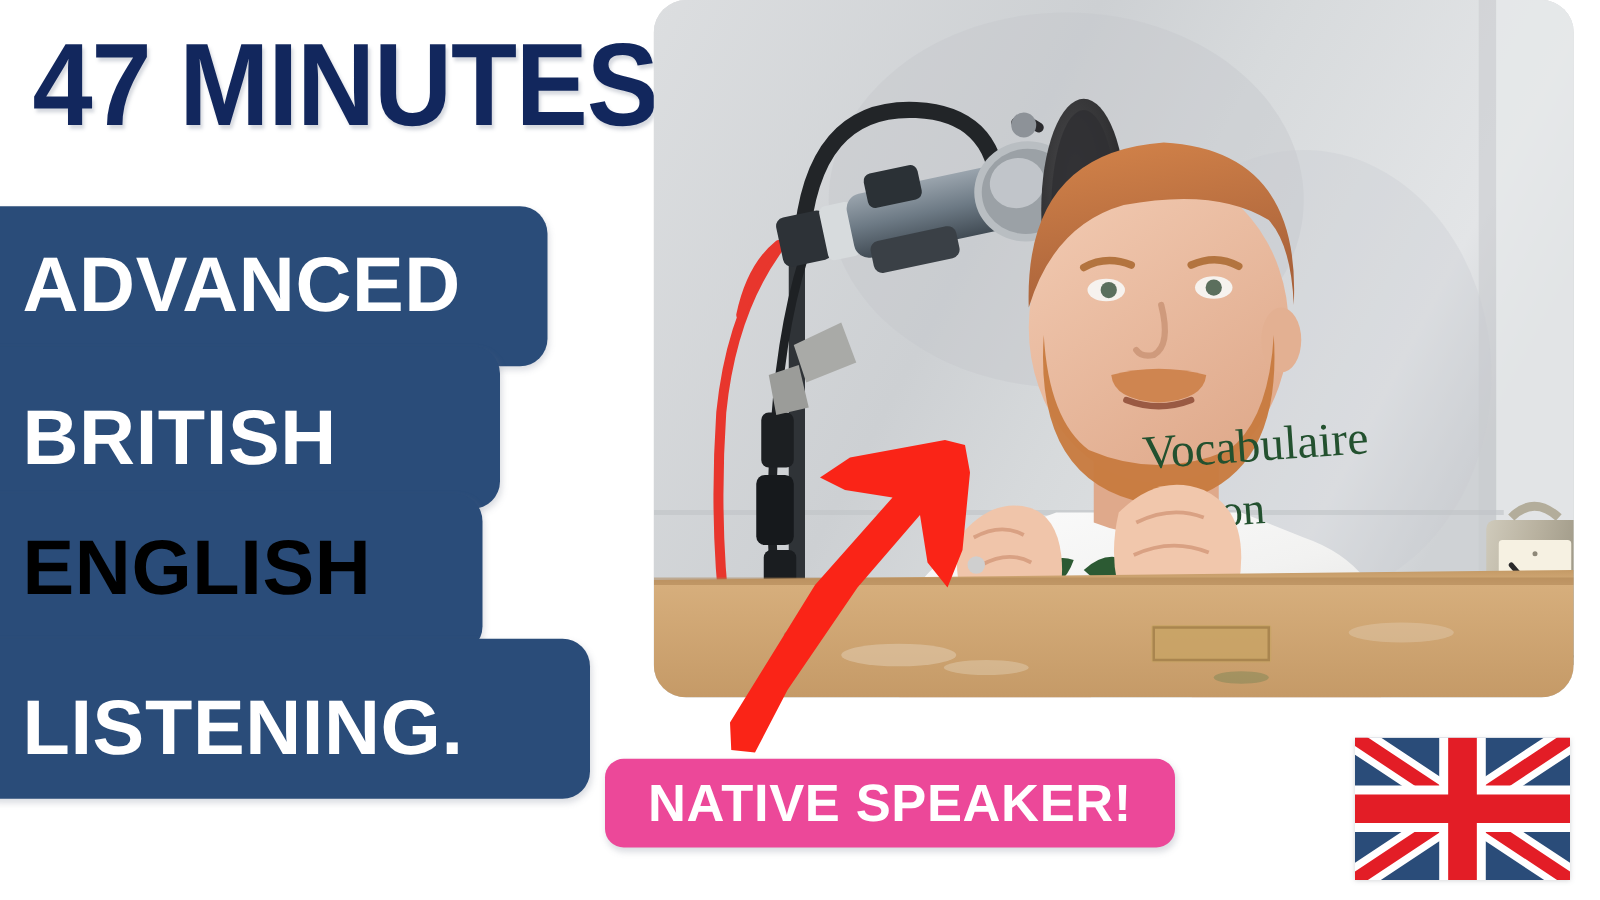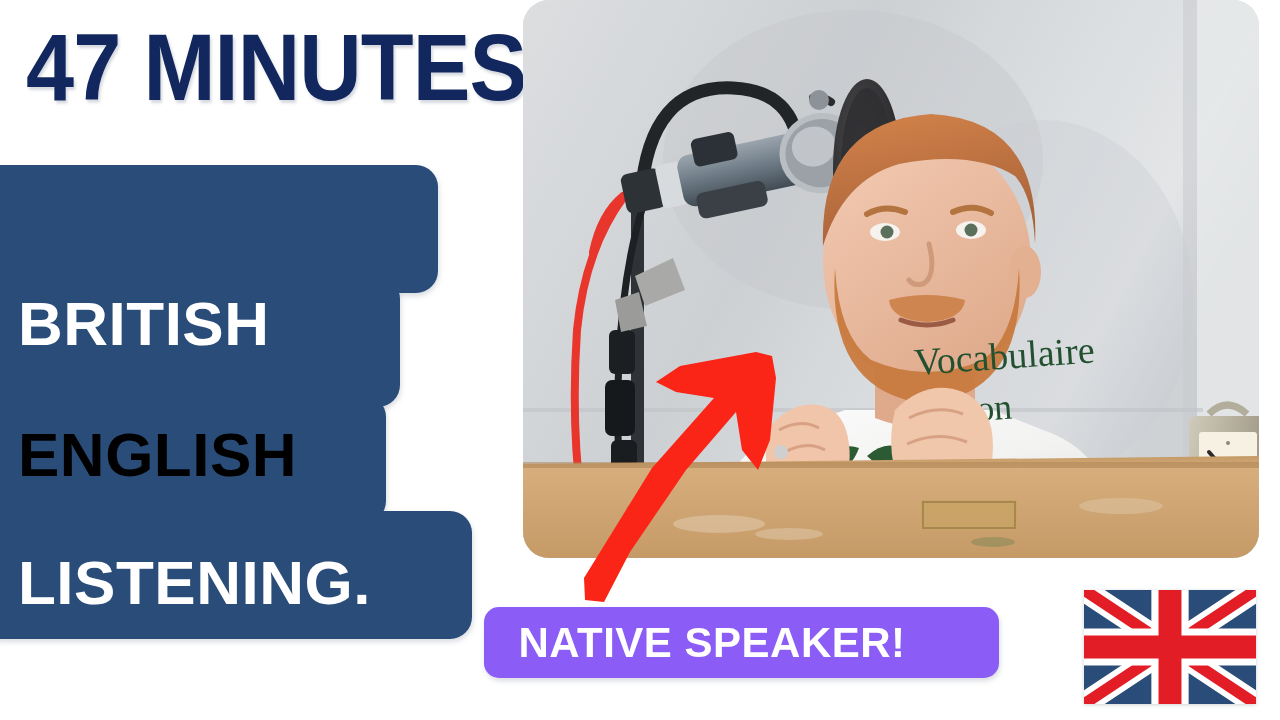--- a/index.html
+++ b/index.html
@@ -65,32 +65,32 @@
     left: 18px;
     font-weight: 700;
     font-size: 62px;
     line-height: 62px;
     letter-spacing: 0.5px;
     color: #ffffff;
     white-space: nowrap;
     user-select: none;
   }
   .bt-1 { top: 198px; }
-  .bt-2 { top: 293px; }
+  .bt-2 { top: 320px; }
   .bt-3 { top: 424px; color: #f73a31; }
   .bt-4 { top: 540px; }
 
   
   .badge {
     position: absolute;
     left: 484px;
     top: 607px;
-    width: 515px;
+    width: 456px;
     height: 71px;
-    background: #8b5cf6;
+    background: #ec4899;
     border-radius: 15px;
     box-shadow: 1px 3px 5px rgba(110,120,140,0.25);
   }
   .badge-text {
     position: absolute;
     left: 0;
     top: 0;
     width: 456px;
     height: 71px;
     display: flex;
@@ -147,20 +147,21 @@
 
   <div class="headline">47 MINUTES</div>
 
   <div class="panel">
     <div class="band band-1"></div>
     <div class="band band-2"></div>
     <div class="band band-3"></div>
     <div class="band band-4"></div>
   </div>
 
+  <div class="band-text bt-1" style="color: rgb(255, 255, 255);">ADVANCED</div>
   <div class="band-text bt-2" style="color: rgb(255, 255, 255);">BRITISH</div>
   <div class="band-text bt-3" style="color: #000000;">ENGLISH</div>
   <div class="band-text bt-4" style="color: rgb(255, 255, 255); margin-top: 12px;">LISTENING.</div>
 
   <div class="photo">
     <svg viewBox="0 0 736 558" preserveAspectRatio="none" aria-hidden="true">
       <defs>
         <linearGradient id="wallG" x1="0" y1="0" x2="1" y2="0.4">
           <stop offset="0" stop-color="#dcdee0"></stop>
           <stop offset="0.42" stop-color="#cdd0d3"></stop>

